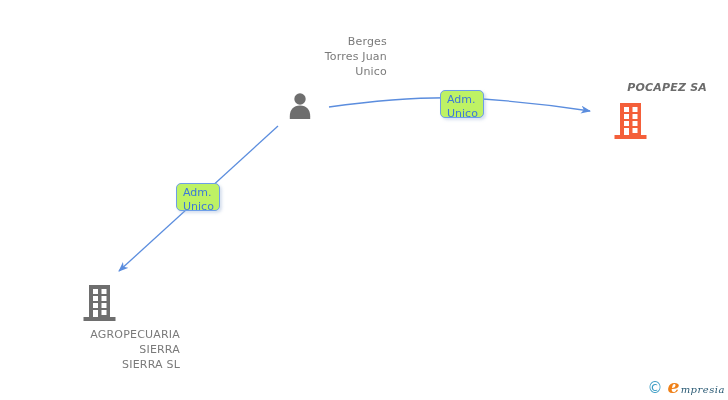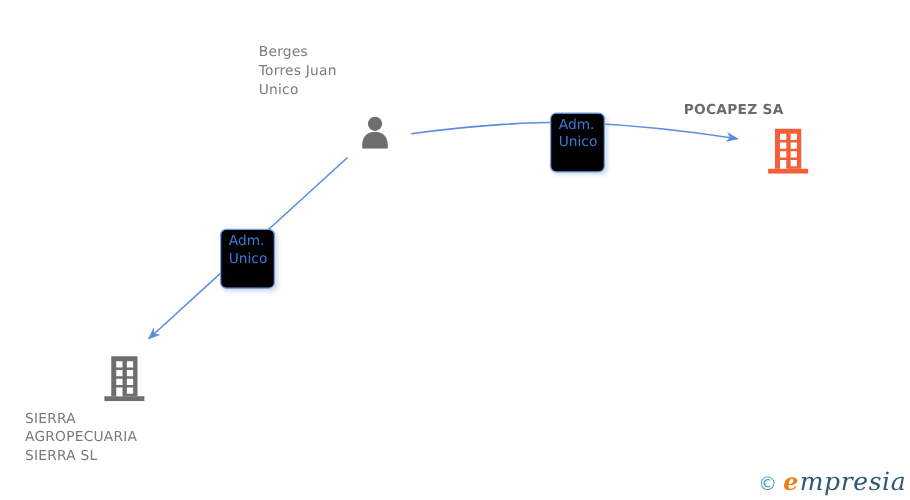--- a/index.html
+++ b/index.html
@@ -21,39 +21,39 @@
     background:#fff;
     overflow:hidden;
     font-family:"DejaVu Sans","Liberation Sans",sans-serif;
   }
   .edges-svg{position:absolute;left:0;top:0;width:728px;height:400px;}
   .edge{stroke:var(--edge_blue);stroke-width:1.3;fill:none;}
   .arrowhead{fill:var(--edge_blue);}
   .node{position:absolute;}
   .node-label{
     position:absolute;
-    text-align:left;
+    text-align:right;
     font-size:11px;
     line-height:15px;
     color:var(--label_gray);
     letter-spacing:0.2px;
     white-space:nowrap;
   }
-  .node-label.bold{font-weight:bold;color:#6b6b6b;}
+  .node-label.bold{font-weight:bold;color:#6b6b6b;font-style:italic;}
   .node-label div{white-space:nowrap;}
   .icon-person{position:absolute;width:26px;height:26px;}
   .icon-person circle,.icon-person path{fill:var(--node_gray);}
   .icon-building{position:absolute;width:35px;height:38px;}
   .icon-building .bld{fill:var(--node_gray);}
   .icon-building.orange .bld{fill:var(--company_accent);}
   .icon-building .win{fill:#ffffff;}
   .edge-label{
     position:absolute;
-    width:44px;height:48px;
-    background:#000000;
+    width:44px;height:28px;
+    background:#bef264;
     border:1px solid var(--box_border);
     border-radius:5px;
     box-shadow:2px 2px 3px rgba(140,165,205,0.35);
     color:var(--box_text);
     font-size:11px;
     line-height:14px;
     padding:2px 0 0 6px;
     overflow:hidden;
   }
   .watermark{
@@ -64,21 +64,21 @@
     font-style:italic;
   }
   .wm-symbol{
     font-style:normal;
     font-family:"DejaVu Sans","Liberation Sans",sans-serif;
     color:var(--logo_teal);
     font-size:15px;
     margin-right:5px;
   }
   .wm-initial{color:var(--logo_orange);font-size:19px;font-weight:bold;margin-right:1px;}
-  .wm-rest{color:var(--logo_dark);font-size:20px;letter-spacing:0.5px;}
+  .wm-rest{color:var(--logo_dark);font-size:10px;letter-spacing:0.5px;}
 </style>
 </head>
 <body>
 
 <div class="canvas">
 
   <svg class="edges-svg">
     <defs>
       <marker id="arrow" viewBox="0 0 10 8" markerWidth="10" markerHeight="8" refX="9" refY="4" orient="auto" markerUnits="userSpaceOnUse">
         <path class="arrowhead" d="M0,0 L10,4 L0,8 L2.8,4 Z"></path>
@@ -129,22 +129,22 @@
       <rect class="win" x="11" y="6" width="5" height="5"></rect>
       <rect class="win" x="19.5" y="6" width="5" height="5"></rect>
       <rect class="win" x="11" y="13" width="5" height="5"></rect>
       <rect class="win" x="19.5" y="13" width="5" height="5"></rect>
       <rect class="win" x="11" y="20" width="5" height="5"></rect>
       <rect class="win" x="19.5" y="20" width="5" height="5"></rect>
       <rect class="win" x="11" y="27" width="5" height="7"></rect>
       <rect class="win" x="19.5" y="27" width="5" height="5"></rect>
     </svg>
     <div class="node-label" style="left:20px;top:327px;width:160px;">
+      <div>AGROPECUARIA</div>
       <div>SIERRA</div>
-      <div>AGROPECUARIA</div>
       <div>SIERRA SL</div>
     </div>
   </div>
 
   <div class="watermark">
     <span class="wm-symbol">©</span>
     <span class="wm-initial">e</span>
     <span class="wm-rest">mpresia</span>
   </div>
 

